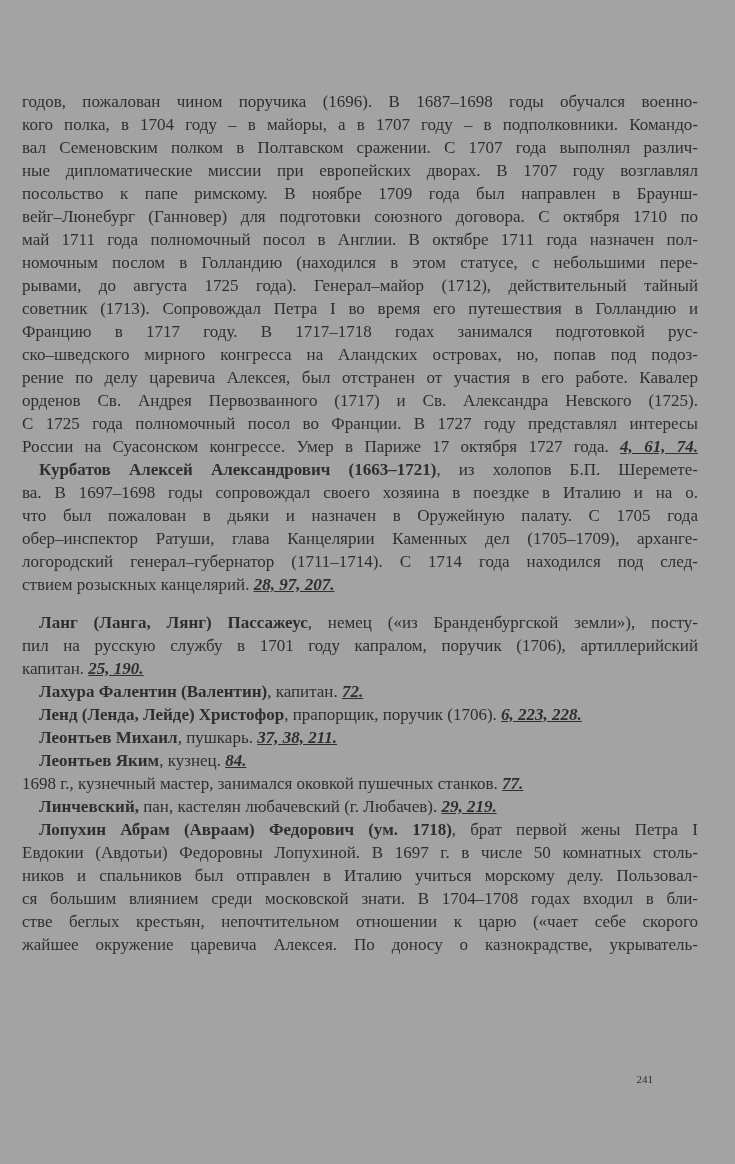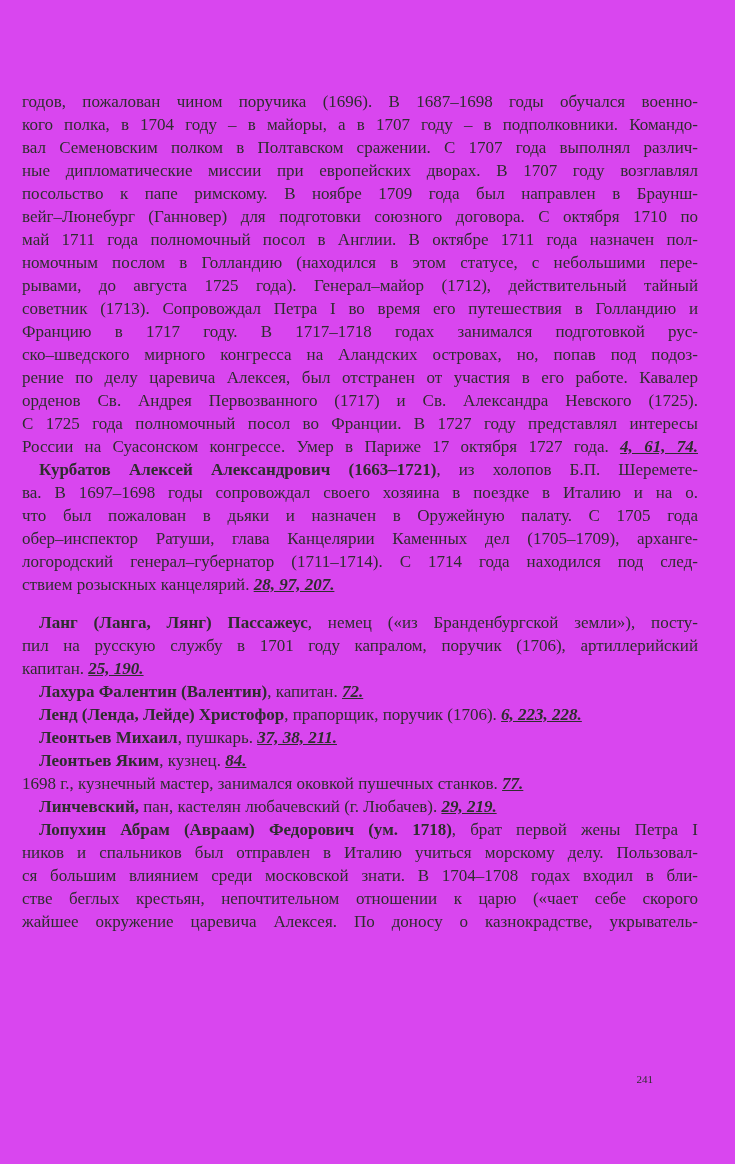--- a/index.html
+++ b/index.html
@@ -43,21 +43,21 @@
     position: absolute;
     top: 1068px;
     right: 82px;
     font-size: 11px;
     line-height: 23px;
   }
 </style>
 </head>
 <body>
 
-<div class="page" style="background: #d946ef; color: rgb(46, 46, 46);">
+<div class="page" style="background: #a3a3a3; color: rgb(46, 46, 46);">
   <main class="text-block">
       <div class="block">
         <div class="line just"><span class="s-regular">годов, пожалован чином поручика (1696). В 1687–1698 годы обучался военно-</span></div>
         <div class="line just"><span class="s-regular">кого полка, в 1704 году – в майоры, а в 1707 году – в подполковники. Командо-</span></div>
         <div class="line just"><span class="s-regular">вал Семеновским полком в Полтавском сражении. С 1707 года выполнял различ-</span></div>
         <div class="line just"><span class="s-regular">ные дипломатические миссии при европейских дворах. В 1707 году возглавлял</span></div>
         <div class="line just"><span class="s-regular">посольство к папе римскому. В ноябре 1709 года был направлен в Браунш-</span></div>
         <div class="line just"><span class="s-regular">вейг–Люнебург (Ганновер) для подготовки союзного договора. С октября 1710 по</span></div>
         <div class="line just"><span class="s-regular">май 1711 года полномочный посол в Англии. В октябре 1711 года назначен пол-</span></div>
         <div class="line just"><span class="s-regular">номочным послом в Голландию (находился в этом статусе, с небольшими пере-</span></div>
@@ -96,20 +96,21 @@
         <div class="line ind"><span class="s-bold">Леонтьев Яким</span><span class="s-regular">, кузнец. </span><span class="s-bold-italic">84.</span></div>
       </div>
       <div class="block">
         <div class="line"><span class="s-regular">1698 г., кузнечный мастер, занимался оковкой пушечных станков. </span><span class="s-bold-italic">77.</span></div>
       </div>
       <div class="block">
         <div class="line ind"><span class="s-bold">Линчевский,</span><span class="s-regular"> пан, кастелян любачевский (г. Любачев). </span><span class="s-bold-italic">29, 219.</span></div>
       </div>
       <div class="block">
         <div class="line just ind"><span class="s-bold">Лопухин Абрам (Авраам) Федорович (ум. 1718)</span><span class="s-regular">, брат первой жены Петра I</span></div>
+        <div class="line just"><span class="s-regular">Евдокии (Авдотьи) Федоровны Лопухиной. В 1697 г. в числе 50 комнатных столь-</span></div>
         <div class="line just"><span class="s-regular">ников и спальников был отправлен в Италию учиться морскому делу. Пользовал-</span></div>
         <div class="line just"><span class="s-regular">ся большим влиянием среди московской знати. В 1704–1708 годах входил в бли-</span></div>
         <div class="line just"><span class="s-regular">стве беглых крестьян, непочтительном отношении к царю («чает себе скорого</span></div>
         <div class="line just"><span class="s-regular">жайшее окружение царевича Алексея. По доносу о казнокрадстве, укрыватель-</span></div>
       </div>
     </main>
   <div class="page-number">241</div>
 </div>
 
 </body></html>

